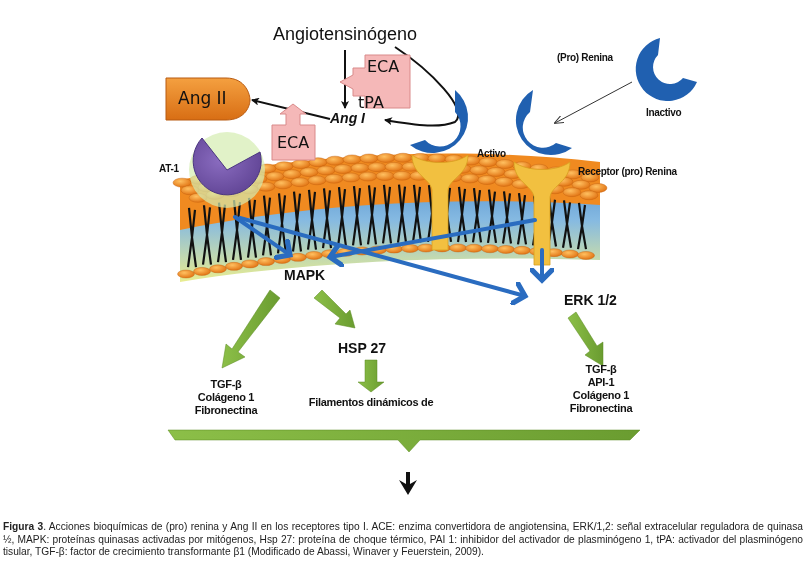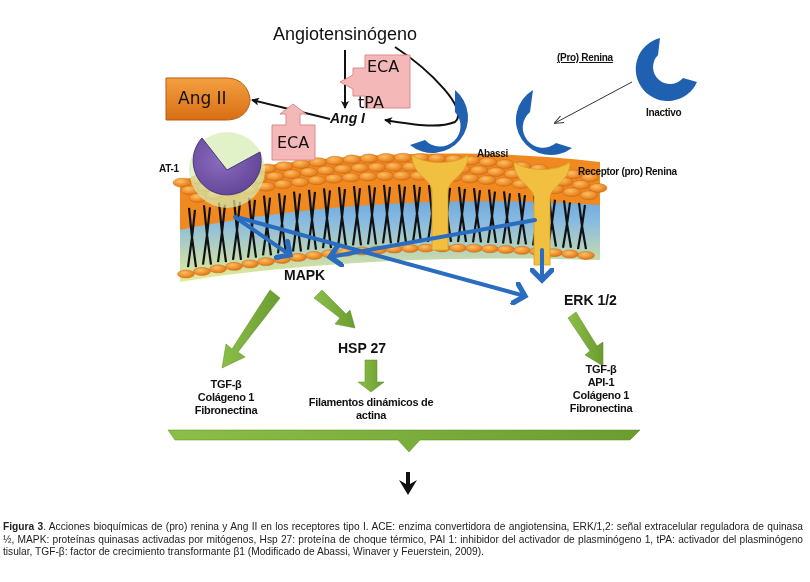--- a/index.html
+++ b/index.html
@@ -236,36 +236,35 @@
     <path d="M406,472 L406,484 L399,480 L408,495 L417,480 L410,484 L410,472 Z" fill="#111"></path>
   </svg>
 
   <div class="lbl t-title" style="left:273px;top:24px;">Angiotensinógeno</div>
   <div class="lbl t-med" style="left:330px;top:110px;font-style:italic;">Ang I</div>
   <div class="lbl" style="left:178px;top:88px;font-weight:normal;font-size:17px;font-family:'DejaVu Sans',sans-serif;">Ang II</div>
   <div class="lbl" style="left:367px;top:57px;font-weight:normal;font-size:16px;font-family:'DejaVu Sans',sans-serif;">ECA</div>
   <div class="lbl" style="left:358px;top:81px;font-weight:normal;font-size:16px;font-family:'DejaVu Sans',sans-serif;margin-top:12px;">tPA</div>
   <div class="lbl" style="left:277px;top:133px;font-weight:normal;font-size:16px;font-family:'DejaVu Sans',sans-serif;">ECA</div>
   <div class="lbl t-small" style="left:159px;top:163px;">AT-1</div>
-  <div class="lbl t-small" style="left:557px;top:52px;text-decoration:underline;">(Pro) Renina</div>
+  <div class="lbl t-small" style="left:557px;top:52px;">(Pro) Renina</div>
   <div class="lbl t-small" style="left:646px;top:107px;">Inactivo</div>
-  <div class="lbl t-small" style="left:477px;top:148px;">Abassi</div>
+  <div class="lbl t-small" style="left:477px;top:148px;">Activo</div>
   <div class="lbl t-small" style="left:578px;top:166px;">Receptor (pro) Renina</div>
   <div class="lbl t-node" style="left:284px;top:267px;">MAPK</div>
   <div class="lbl t-node" style="left:533px;top:292px;padding-left:31px;">ERK 1/2</div>
   <div class="lbl t-node" style="left:338px;top:340px;">HSP 27</div>
 
   <div class="lbl t-list" style="left:186px;top:378px;width:80px;">
     <div>TGF-β</div>
     <div>Colágeno 1</div>
     <div>Fibronectina</div>
   </div>
   <div class="lbl t-list" style="left:291px;top:396px;width:160px;">
     <div>Filamentos dinámicos de</div>
-    <div>actina</div>
   </div>
   <div class="lbl t-list" style="left:561px;top:363px;width:80px;">
     <div>TGF-β</div>
     <div>API-1</div>
     <div>Colágeno 1</div>
     <div>Fibronectina</div>
   </div>
 
 </div>
 

